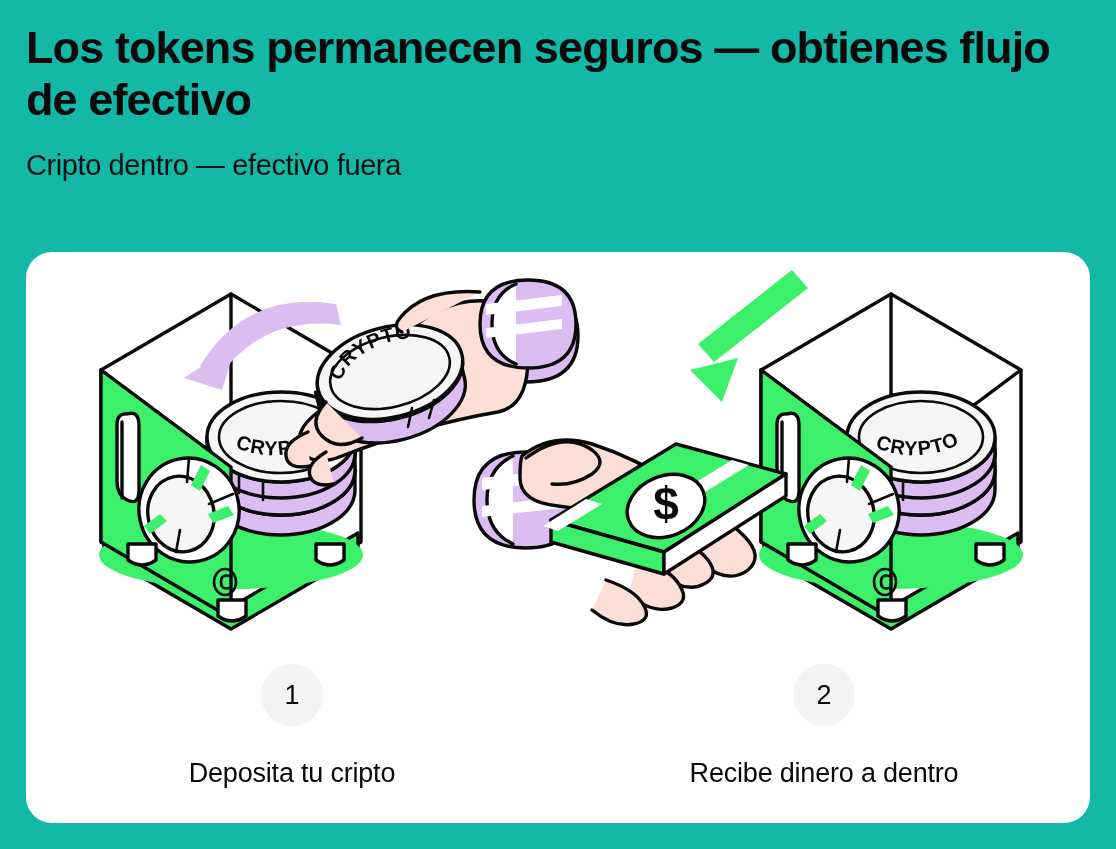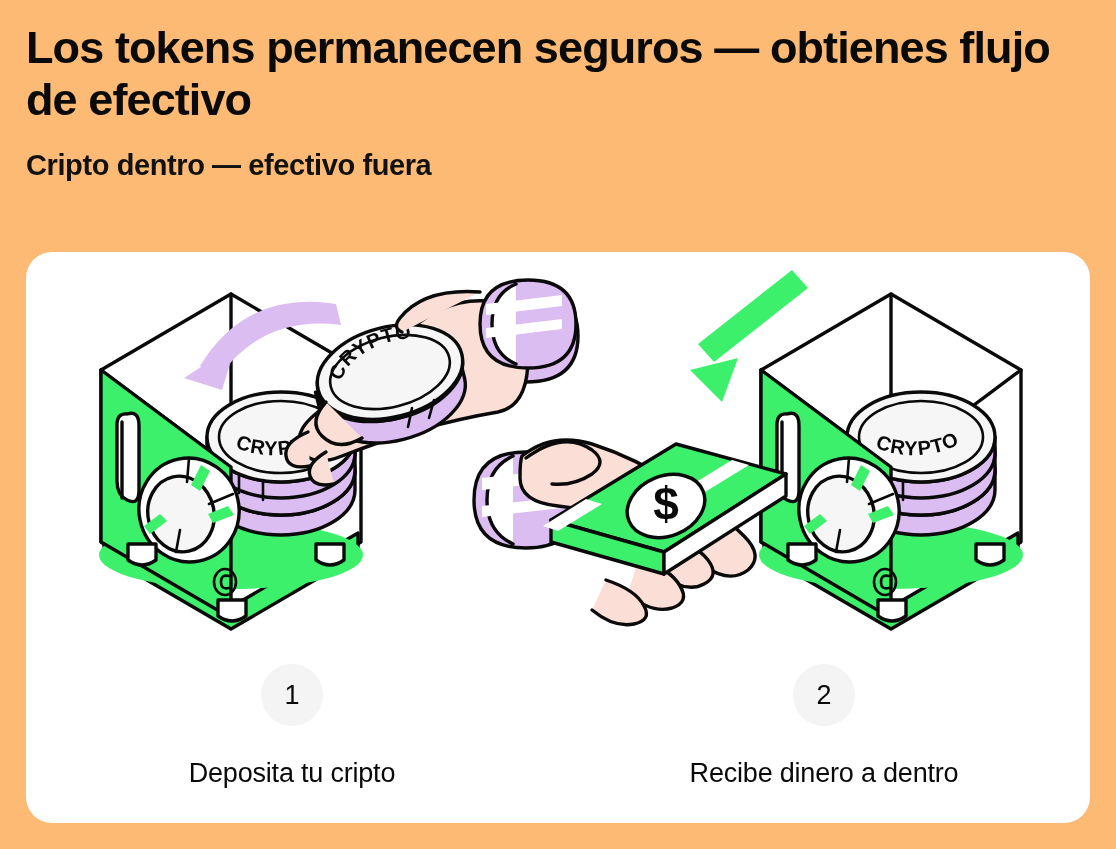--- a/index.html
+++ b/index.html
@@ -14,21 +14,21 @@
     background: #F4F4F5;
     font-family: "Liberation Sans", sans-serif;
     color: #0A0A0A;
     -webkit-font-smoothing: antialiased;
   }
 
   .page {
     position: relative;
     width: 1116px;
     height: 849px;
-    background: #fdba74;
+    background: #14b8a6;
   }
 
   
   .header {
     position: absolute;
     left: 26px;
     top: 22px;
     width: 1060px;
   }
 
@@ -38,21 +38,21 @@
     font-weight: 700;
     letter-spacing: -0.9px;
     color: #0A0A0A;
     max-width: 1045px;
   }
 
   .subtitle {
     margin-top: 22px;
     font-size: 29px;
     line-height: 1.2;
-    font-weight: 700;
+    font-weight: 400;
     letter-spacing: -0.4px;
     color: #111111;
   }
 
   
   .card {
     position: absolute;
     left: 26px;
     top: 252px;
     width: 1064px;

